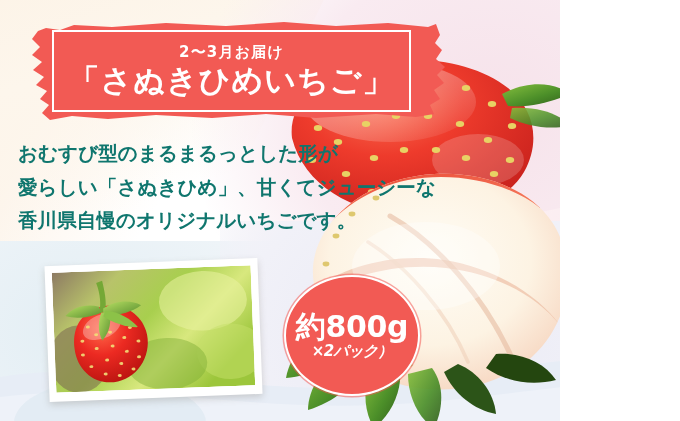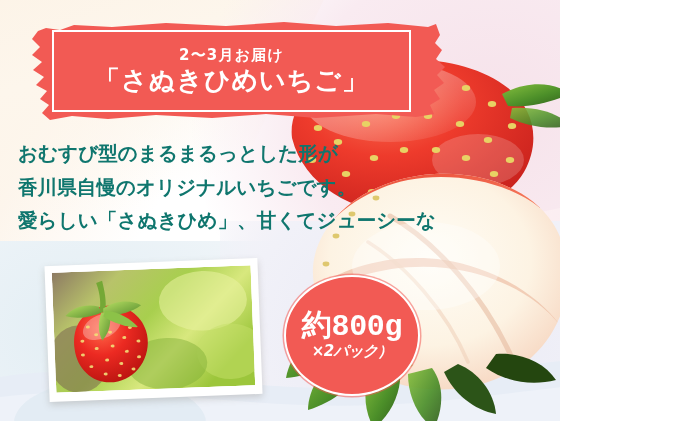--- a/index.html
+++ b/index.html
@@ -57,21 +57,21 @@
   .banner-inner{
     position:absolute;left:36px;top:13px;right:50px;bottom:13px;
     display:flex;flex-direction:column;align-items:center;justify-content:center;
     box-sizing:border-box;
   }
   .kicker{
     color:#ffffff;font-size:15px;font-weight:bold;letter-spacing:1.2px;
     line-height:1;margin-bottom:4px;
   }
   .headline{
-    color:#ffffff;font-size:26px;font-weight:bold;letter-spacing:1px;
+    color:#ffffff;font-size:31px;font-weight:bold;letter-spacing:1px;
     line-height:1.05;white-space:nowrap;
   }
 
   
   .copy{
     position:absolute;left:18px;top:137px;width:430px;
     color:#0f766e;font-size:19.5px;font-weight:bold;line-height:1.72;
     letter-spacing:.1px;
   }
   .copy div{white-space:nowrap;}
@@ -96,21 +96,20 @@
     background:#f25a54;
     border:2.5px solid #ffffff;
     box-sizing:border-box;
     box-shadow:0 0 0 1.5px rgba(242,90,84,.55);
     display:flex;flex-direction:column;align-items:center;justify-content:center;
     color:#ffffff;
   }
   .badge-main{
     font-size:30px;font-weight:bold;line-height:1;letter-spacing:-.3px;
     margin-bottom:1px;
-    font-family:Liberation Mono, monospace;
   }
   .badge-sub{
     position:relative;font-size:15px;font-weight:bold;line-height:1.06;
     text-align:center;letter-spacing:-.6px;
   }
   .badge-sub .l1{display:block;}
   .badge-sub .l2{display:block;margin-top:1px;font-style:italic;}
 </style>
 </head>
 <body>
@@ -250,22 +249,22 @@
     </svg>
     <div class="banner-frame"></div>
     <div class="banner-inner">
       <div class="kicker">2〜3月お届け</div>
       <div class="headline">「さぬきひめいちご」</div>
     </div>
   </div>
 
   <div class="copy">
     <div>おむすび型のまるまるっとした形が</div>
+    <div>愛らしい「さぬきひめ」、甘くてジューシーな</div>
     <div>香川県自慢のオリジナルいちごです。</div>
-    <div>愛らしい「さぬきひめ」、甘くてジューシーな</div>
   </div>
 
   <div class="photo">
     <div class="photo-img">
       <svg viewBox="0 0 199 121" preserveAspectRatio="none">
         <defs>
           <linearGradient id="pBg" x1="0" y1="0" x2="1" y2="0.6">
             <stop offset="0%" stop-color="#8d7a63"></stop>
             <stop offset="26%" stop-color="#b8c36a"></stop>
             <stop offset="52%" stop-color="#a8cf4e"></stop>

